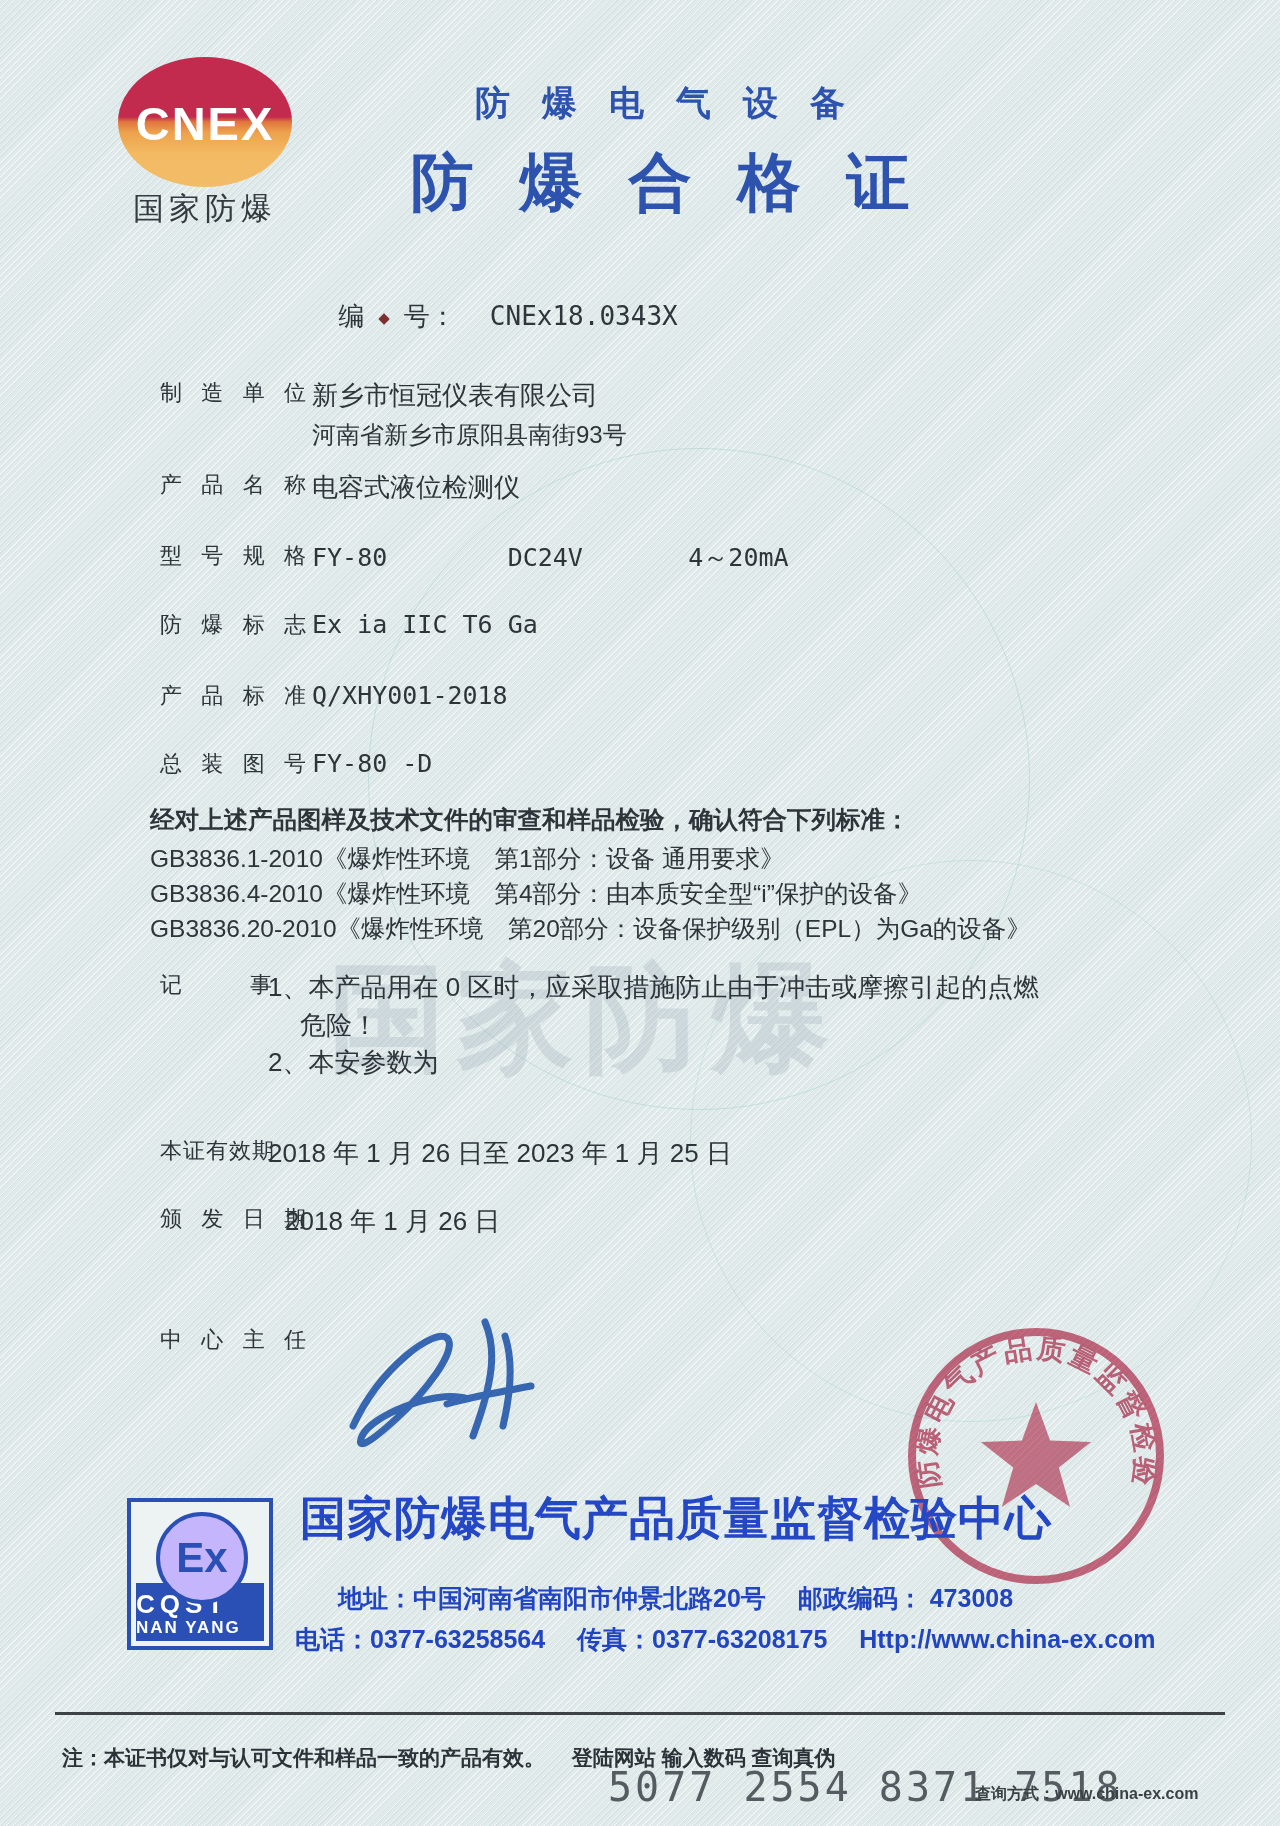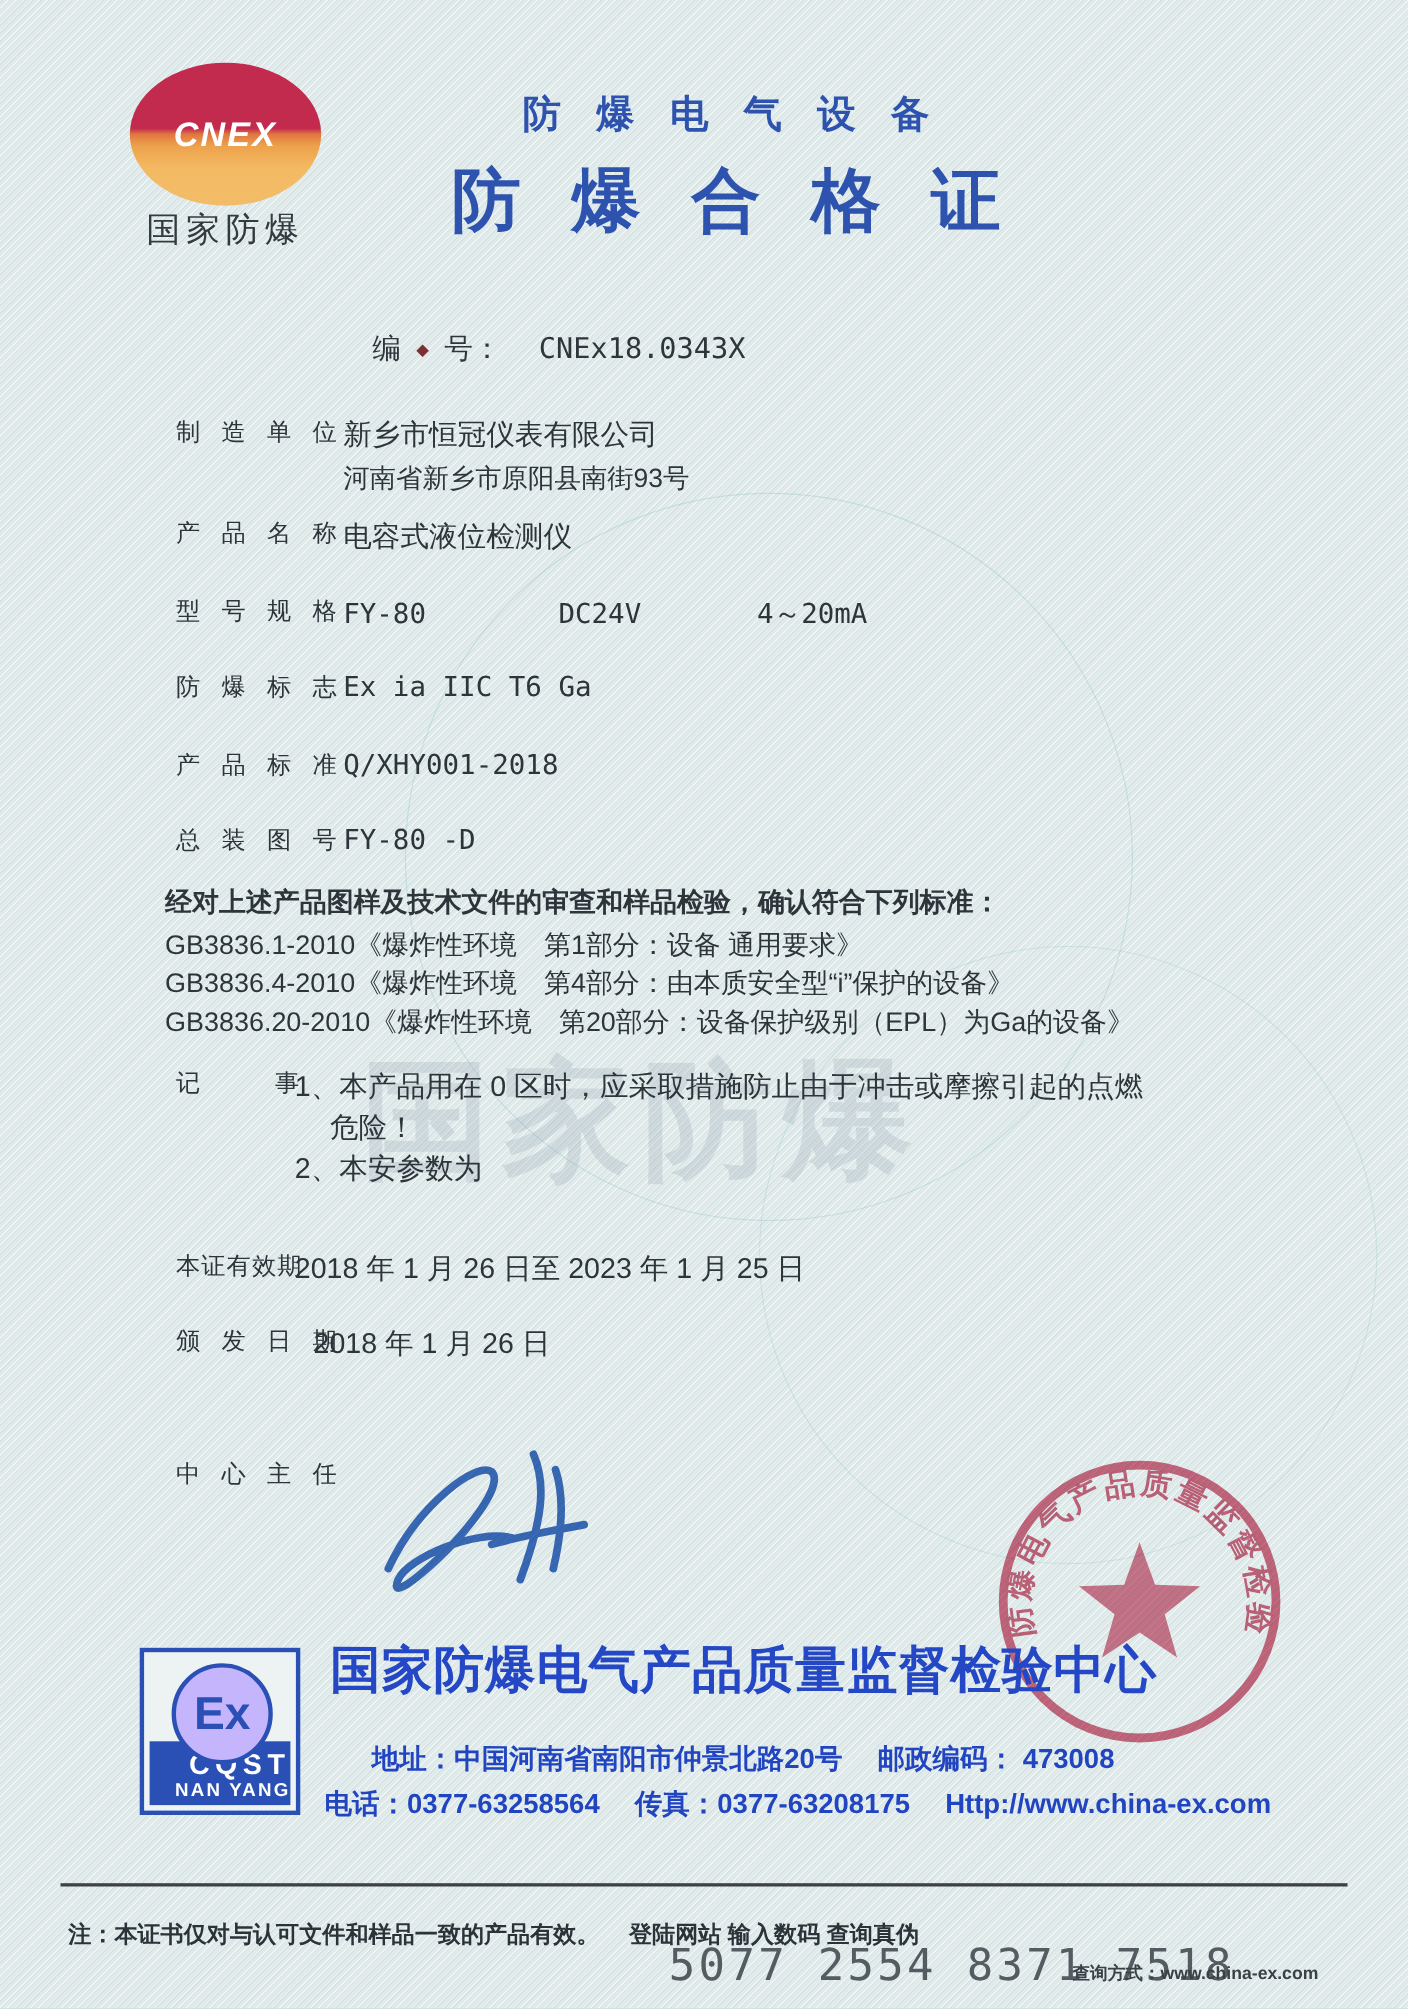--- a/index.html
+++ b/index.html
@@ -11,22 +11,22 @@
       repeating-linear-gradient(135deg, rgba(255,255,255,.50) 0 1px, rgba(186,206,208,.28) 1px 2px, rgba(0,0,0,0) 2px 5px);
     color:#2e353b;
   }
   
   .cnex-ellipse{
     position:absolute; left:118px; top:57px; width:174px; height:130px; border-radius:50%;
     background:linear-gradient(180deg,#c22b4e 0%,#c22b4e 46%,#e0763f 50%,#eda14c 58%,#f3ba62 74%,#f2bc68 100%);
     display:flex; align-items:center; justify-content:center;
   }
   .cnex-ellipse span{
-    color:#fff; font-weight:800; font-size:31px; letter-spacing:2px;
-    font-family:"Liberation Sans",sans-serif; transform:translateY(1px);font-style:italic;
+    color:#fff; font-weight:800; font-size:47px; letter-spacing:2px;
+    font-family:"Liberation Sans",sans-serif; transform:translateY(1px);
   }
   .logo-caption{position:absolute; left:110px; top:188px; width:190px; text-align:center;
     font-size:31px; letter-spacing:5px; color:#333b41; font-weight:500;}
   .doc-type{position:absolute; left:40px; top:80px; width:1240px; text-align:center;
     font-size:35px; font-weight:800; color:#2d53ae; letter-spacing:32px; padding-left:32px; box-sizing:border-box;}
   .doc-title{position:absolute; left:40px; top:140px; width:1240px; text-align:center;
     font-size:63px; font-weight:900; color:#2d53ae; letter-spacing:46px; padding-left:46px; box-sizing:border-box;}
   .certno{position:absolute; left:0; top:299px; width:1016px; text-align:center; font-size:26px; color:#2e353b;}
   .certno .dot{color:#7c2f2f; font-size:15px; vertical-align:middle; margin:0 14px;}
   .certno .no{font-family:"DejaVu Sans Mono",monospace; font-size:26px; margin-left:34px;}
@@ -52,21 +52,21 @@
   .org-name{position:absolute; left:300px; top:1488px; width:760px; font-size:46px; font-weight:800;
     color:#2447c5; letter-spacing:1px; white-space:nowrap; z-index:1;}
   .org-line1{position:absolute; left:338px; top:1582px; font-size:25px; font-weight:700; color:#2144c0; white-space:pre;}
   .org-line2{position:absolute; left:295px; top:1623px; font-size:25px; font-weight:700; color:#2144c0; white-space:pre;}
   .cqst{position:absolute; left:127px; top:1498px; width:146px; height:152px; box-sizing:border-box;
     border:4px solid #2b50b5; background:#edf3f3;}
   .cqst .circle{position:absolute; left:25px; top:10px; width:84px; height:84px; border:4px solid #2b50b5;
     border-radius:50%; background:#c4b5fd; z-index:2; display:flex; align-items:center; justify-content:center;}
   .cqst .circle span{font-size:42px; font-weight:800; color:#2b50b5;}
   .cqst .block{position:absolute; left:5px; right:5px; bottom:5px; height:58px; background:#2b50b5; z-index:1;
-    display:flex; flex-direction:column; align-items:flex-end; justify-content:flex-end; padding-bottom:3px; box-sizing:border-box;}
+    display:flex; flex-direction:column; align-items:flex-start; justify-content:flex-end; padding-bottom:3px; box-sizing:border-box;}
   .cqst .block .cq{color:#fff; font-size:26px; font-weight:700; letter-spacing:5px; line-height:26px;}
   .cqst .block .ny{color:#fff; font-size:17px; font-weight:600; letter-spacing:2px; line-height:21px;}
   
   .rule{position:absolute; left:55px; top:1712px; width:1170px; height:3px; background:#3c4246;}
   .note{position:absolute; left:62px; top:1744px; font-size:21px; font-weight:600; color:#2b3238; white-space:pre;}
   .code{position:absolute; left:608px; top:1764px; font-size:40px; color:#545c62;
     font-family:"DejaVu Sans Mono",monospace; letter-spacing:3px;}
   .query{position:absolute; left:975px; top:1784px; font-size:16px; font-weight:600; color:#3a4146;}
 </style>
 </head>

